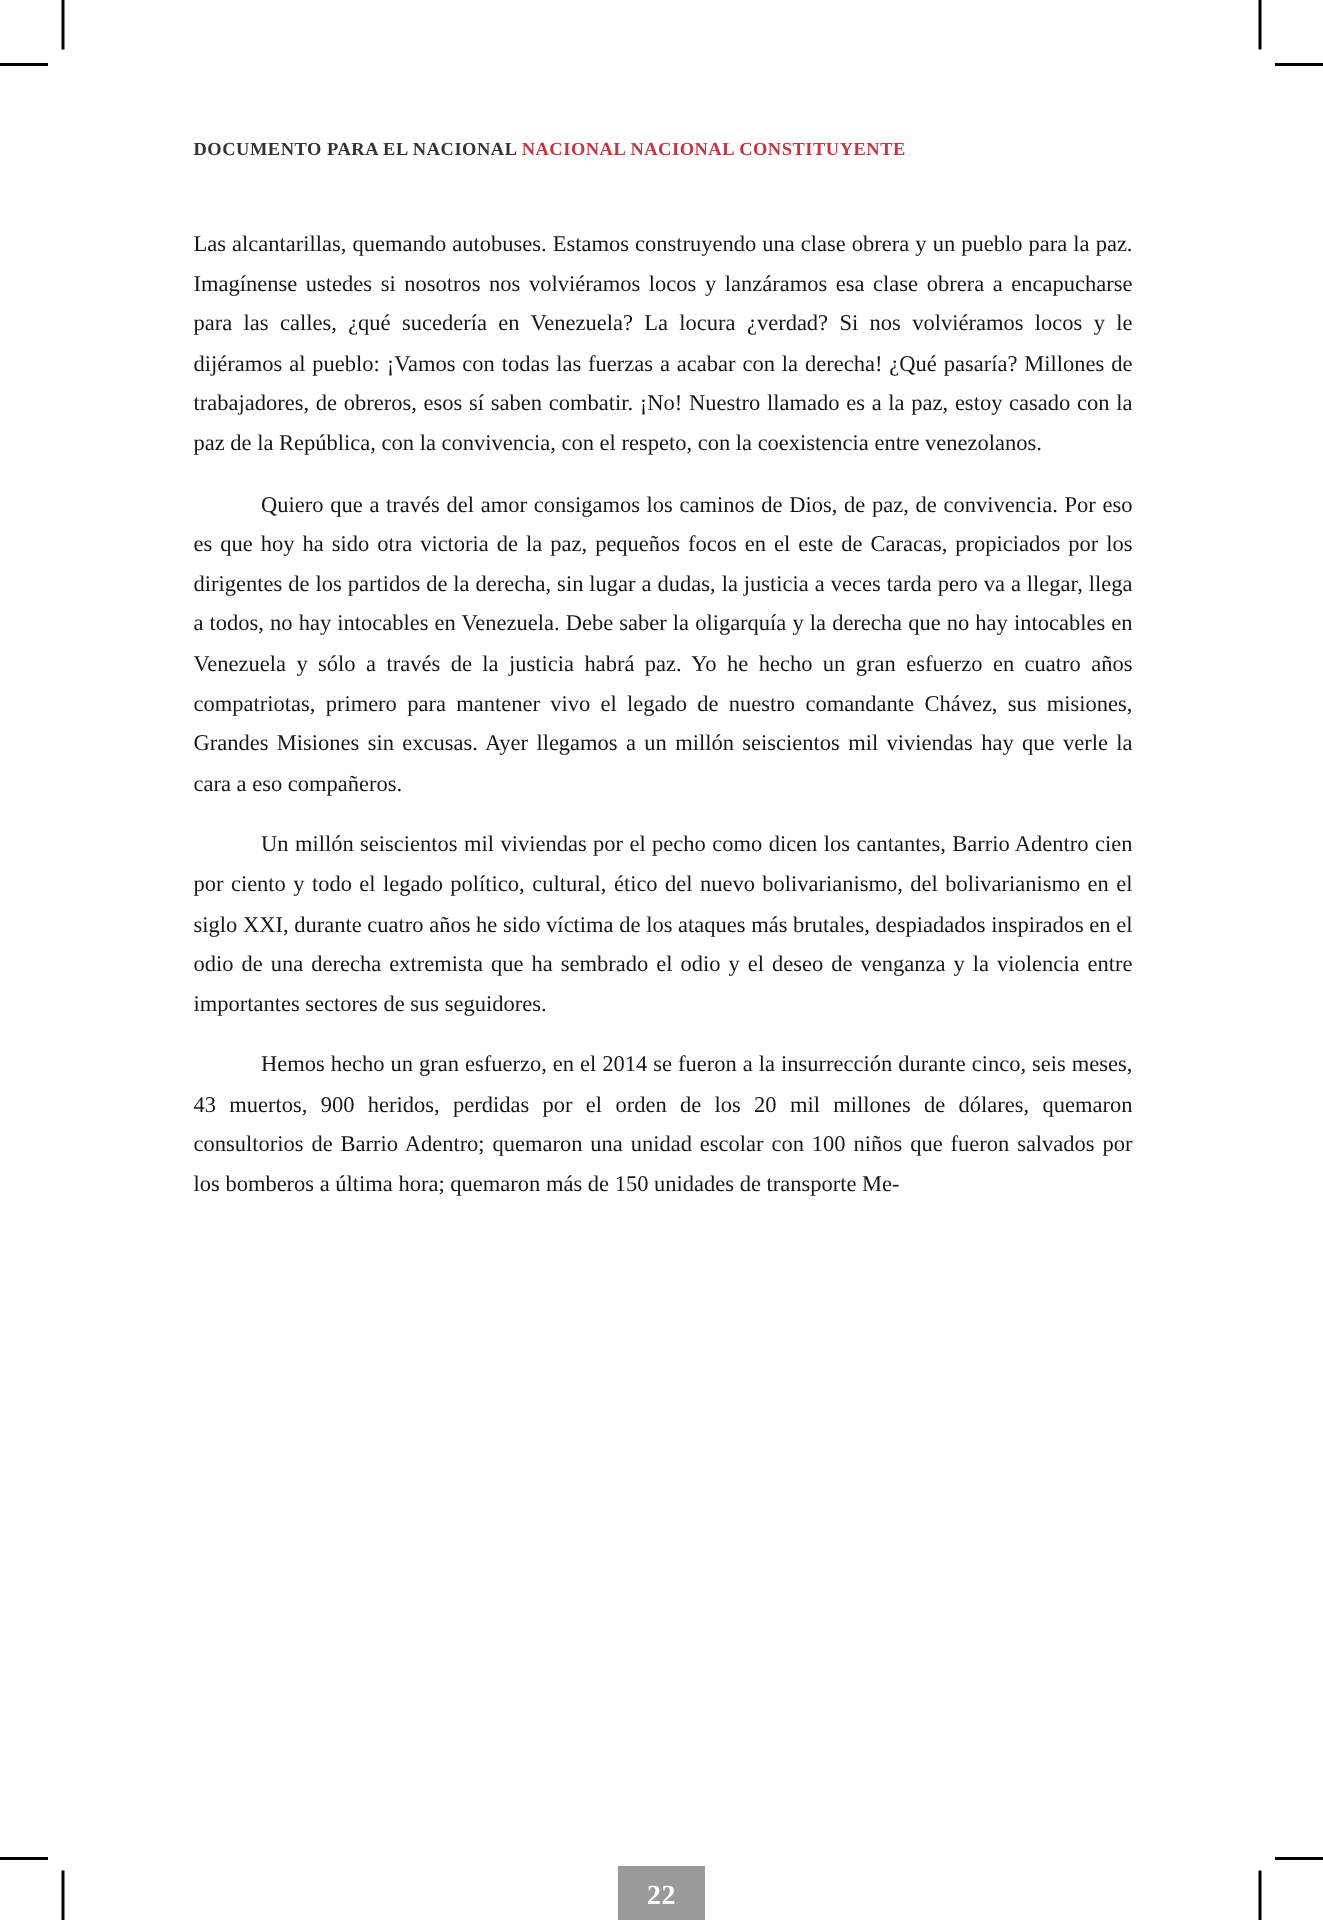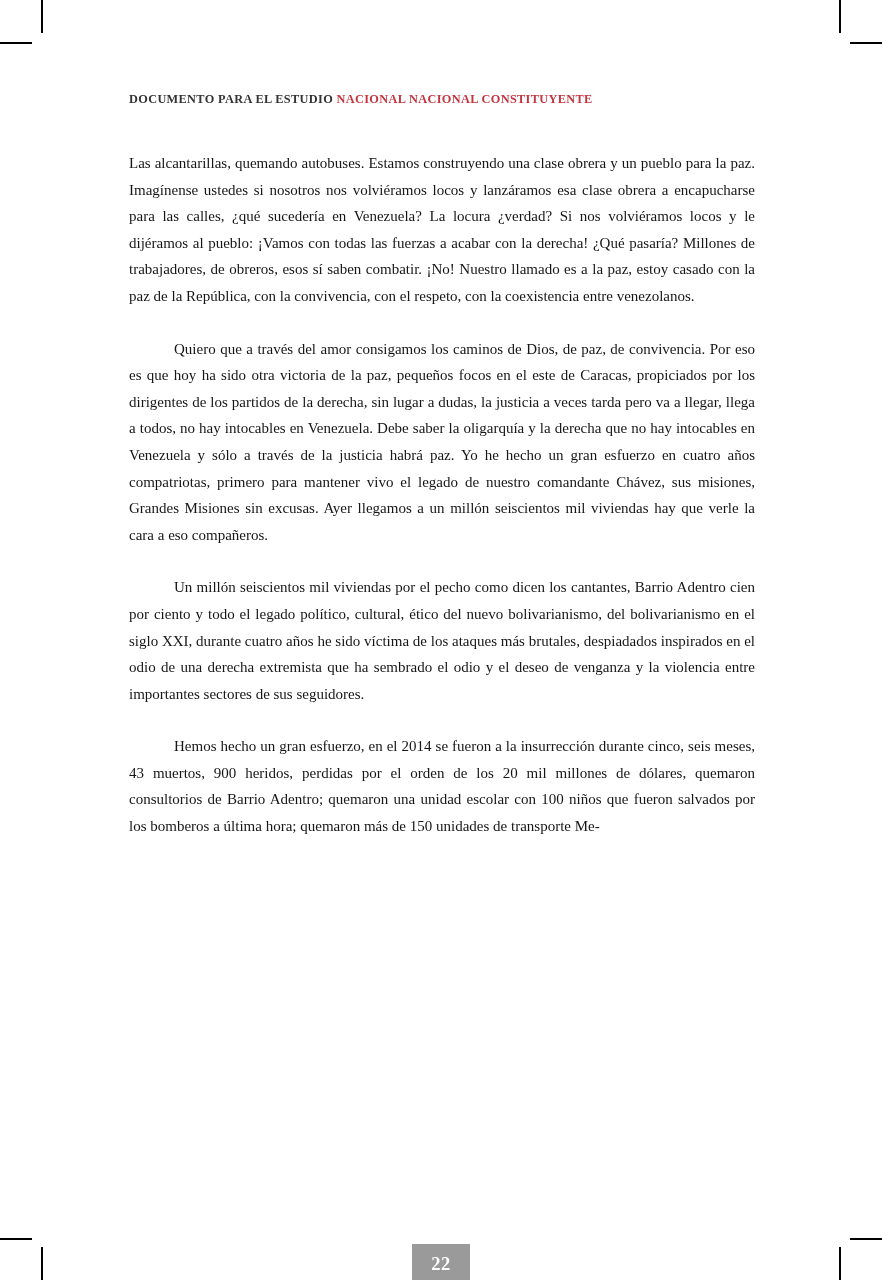--- a/index.html
+++ b/index.html
@@ -61,21 +61,21 @@
     font-size: 15px;
     line-height: 26.6px;
     color: #161616;
     text-align: justify;
     text-justify: inter-word;
     hyphens: none;
     text-indent: 0;
   }
   .textblock p.indent {
     text-indent: 45px;
-    margin-top: 26px;
+    margin-top: 14px;
   }
 
   
   .folio-box {
     position: absolute;
     left: 412px;
     top: 1196px;
     width: 58px;
     height: 84px;
     background: #9a9a9a;
@@ -102,21 +102,21 @@
   <div class="crop v crop-tl-v"></div>
   <div class="crop h crop-tl-h"></div>
   <div class="crop v crop-tr-v"></div>
   <div class="crop h crop-tr-h"></div>
   <div class="crop v crop-bl-v"></div>
   <div class="crop h crop-bl-h"></div>
   <div class="crop v crop-br-v"></div>
   <div class="crop h crop-br-h"></div>
 
   <div class="running-head">
-    <span class="rh-doc">DOCUMENTO PARA EL ESTUDIO</span>
+    <span class="rh-doc">DOCUMENTO PARA EL NACIONAL</span>
     <span class="rh-title">NACIONAL NACIONAL CONSTITUYENTE</span>
   </div>
 
   <div class="textblock">
     <p>Las alcantarillas, quemando autobuses. Estamos construyendo una clase obrera y un pueblo para la paz. Imagínense ustedes si nosotros nos volviéramos locos y lanzáramos esa clase obrera a encapucharse para las calles, ¿qué sucedería en Venezuela? La locura ¿verdad? Si nos volviéramos locos y le dijéramos al pueblo: ¡Vamos con todas las fuerzas a acabar con la derecha! ¿Qué pasaría? Millones de trabajadores, de obreros, esos sí saben combatir. ¡No! Nuestro llamado es a la paz, estoy casado con la paz de la República, con la convivencia, con el respeto, con la coexistencia entre venezolanos.</p>
     <p class="indent">Quiero que a través del amor consigamos los caminos de Dios, de paz, de convivencia. Por eso es que hoy ha sido otra victoria de la paz, pequeños focos en el este de Caracas, propiciados por los dirigentes de los partidos de la derecha, sin lugar a dudas, la justicia a veces tarda pero va a llegar, llega a todos, no hay intocables en Venezuela. Debe saber la oligarquía y la derecha que no hay intocables en Venezuela y sólo a través de la justicia habrá paz. Yo he hecho un gran esfuerzo en cuatro años compatriotas, primero para mantener vivo el legado de nuestro comandante Chávez, sus misiones, Grandes Misiones sin excusas. Ayer llegamos a un millón seiscientos mil viviendas hay que verle la cara a eso compañeros.</p>
     <p class="indent">Un millón seiscientos mil viviendas por el pecho como dicen los cantantes, Barrio Adentro cien por ciento y todo el legado político, cultural, ético del nuevo bolivarianismo, del bolivarianismo en el siglo XXI, durante cuatro años he sido víctima de los ataques más brutales, despiadados inspirados en el odio de una derecha extremista que ha sembrado el odio y el deseo de venganza y la violencia entre importantes sectores de sus seguidores.</p>
     <p class="indent">Hemos hecho un gran esfuerzo, en el 2014 se fueron a la insurrección durante cinco, seis meses, 43 muertos, 900 heridos, perdidas por el orden de los 20 mil millones de dólares, quemaron consultorios de Barrio Adentro; quemaron una unidad escolar con 100 niños que fueron salvados por los bomberos a última hora; quemaron más de 150 unidades de transporte Me-</p>
   </div>
 

